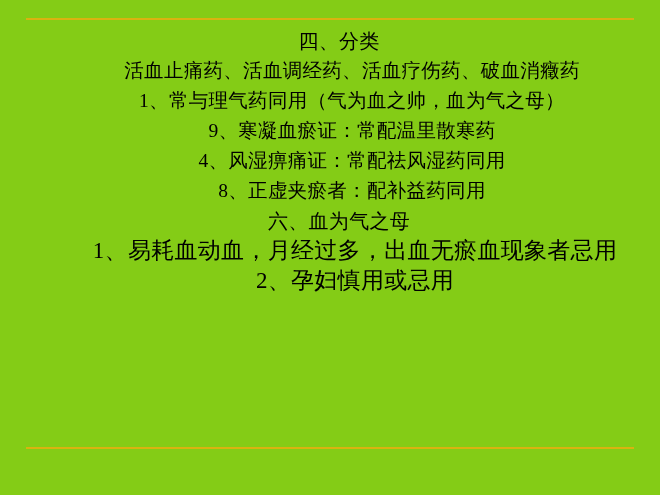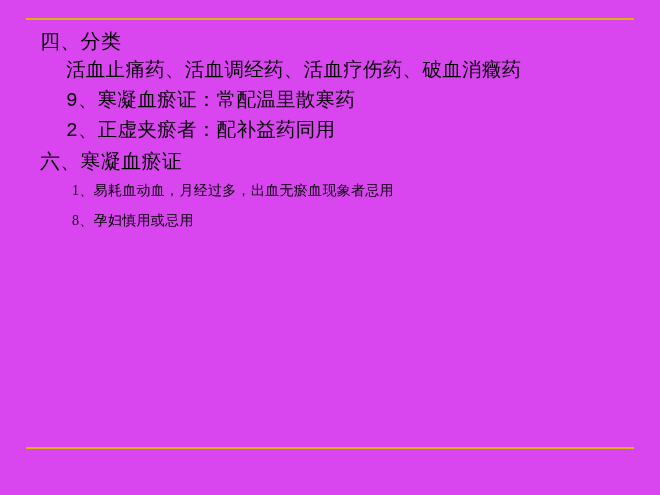--- a/index.html
+++ b/index.html
@@ -12,21 +12,22 @@
     background: #ffffff;
     font-family: "Liberation Serif", "DejaVu Serif", serif;
     color: #000000;
     overflow: hidden;
   }
   .slide {
     position: relative;
     width: 660px;
     height: 495px;
     box-sizing: border-box;
-    background: #d946ef;
+    background: #84cc16;
+    text-align: center;
   }
   .rule {
     position: absolute;
     left: 26px;
     width: 608px;
     height: 2px;
     background: #d9b310;
   }
   .rule-top { top: 18px; }
   .rule-bottom { top: 447px; }
@@ -36,35 +37,37 @@
     top: 26px;
     width: 612px;
   }
   .line {
     white-space: nowrap;
     font-size: 20px;
     line-height: 30px;
     letter-spacing: 0.3px;
   }
   .lvl0 { padding-left: 14px; }
-  .lvl1 { padding-left: 40px; font-size: 19.5px; font-family: Liberation Mono, monospace; }
-  .lvl1b { padding-left: 46px; font-size: 14px; }
+  .lvl1 { padding-left: 40px; font-size: 19.5px; }
+  .lvl1b { padding-left: 46px; font-size: 23px; }
 </style>
 </head>
 <body>
 
 <div class="slide">
 
   <div class="rule rule-top"></div>
 
   <div class="content">
     <div class="line lvl0">四、分类</div>
     <div class="line lvl1">活血止痛药、活血调经药、活血疗伤药、破血消癥药</div>
+    <div class="line lvl1">1、常与理气药同用（气为血之帅，血为气之母）</div>
     <div class="line lvl1">9、寒凝血瘀证：常配温里散寒药</div>
-    <div class="line lvl1">2、正虚夹瘀者：配补益药同用</div>
-    <div class="line lvl0">六、寒凝血瘀证</div>
+    <div class="line lvl1">4、风湿痹痛证：常配祛风湿药同用</div>
+    <div class="line lvl1">8、正虚夹瘀者：配补益药同用</div>
+    <div class="line lvl0">六、血为气之母</div>
     <div class="line lvl1b">1、易耗血动血，月经过多，出血无瘀血现象者忌用</div>
-    <div class="line lvl1b">8、孕妇慎用或忌用</div>
+    <div class="line lvl1b">2、孕妇慎用或忌用</div>
   </div>
 
   <div class="rule rule-bottom"></div>
 
 </div>
 
 </body></html>

